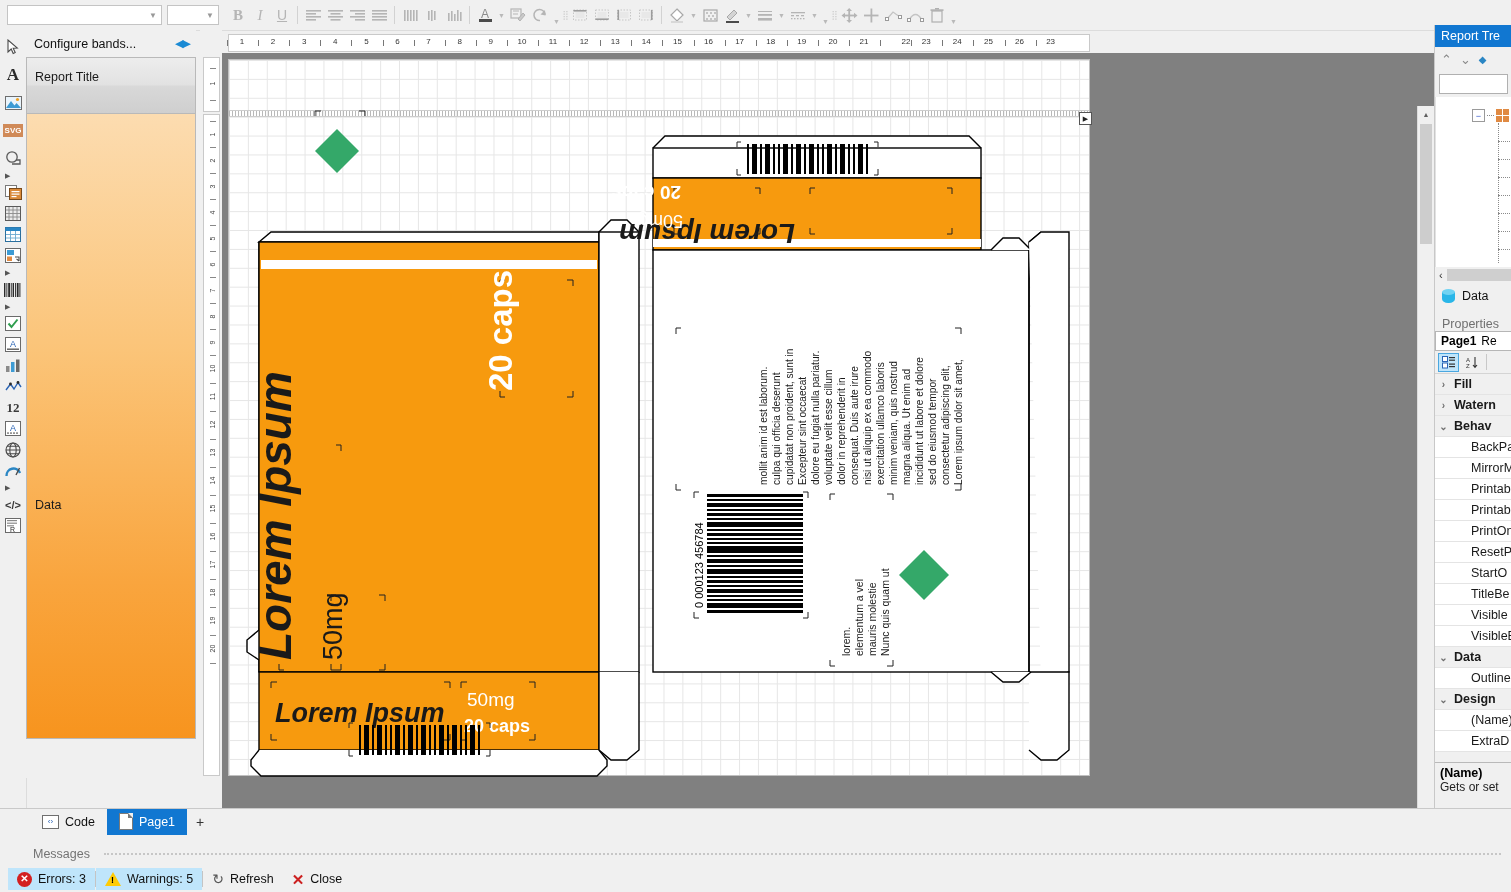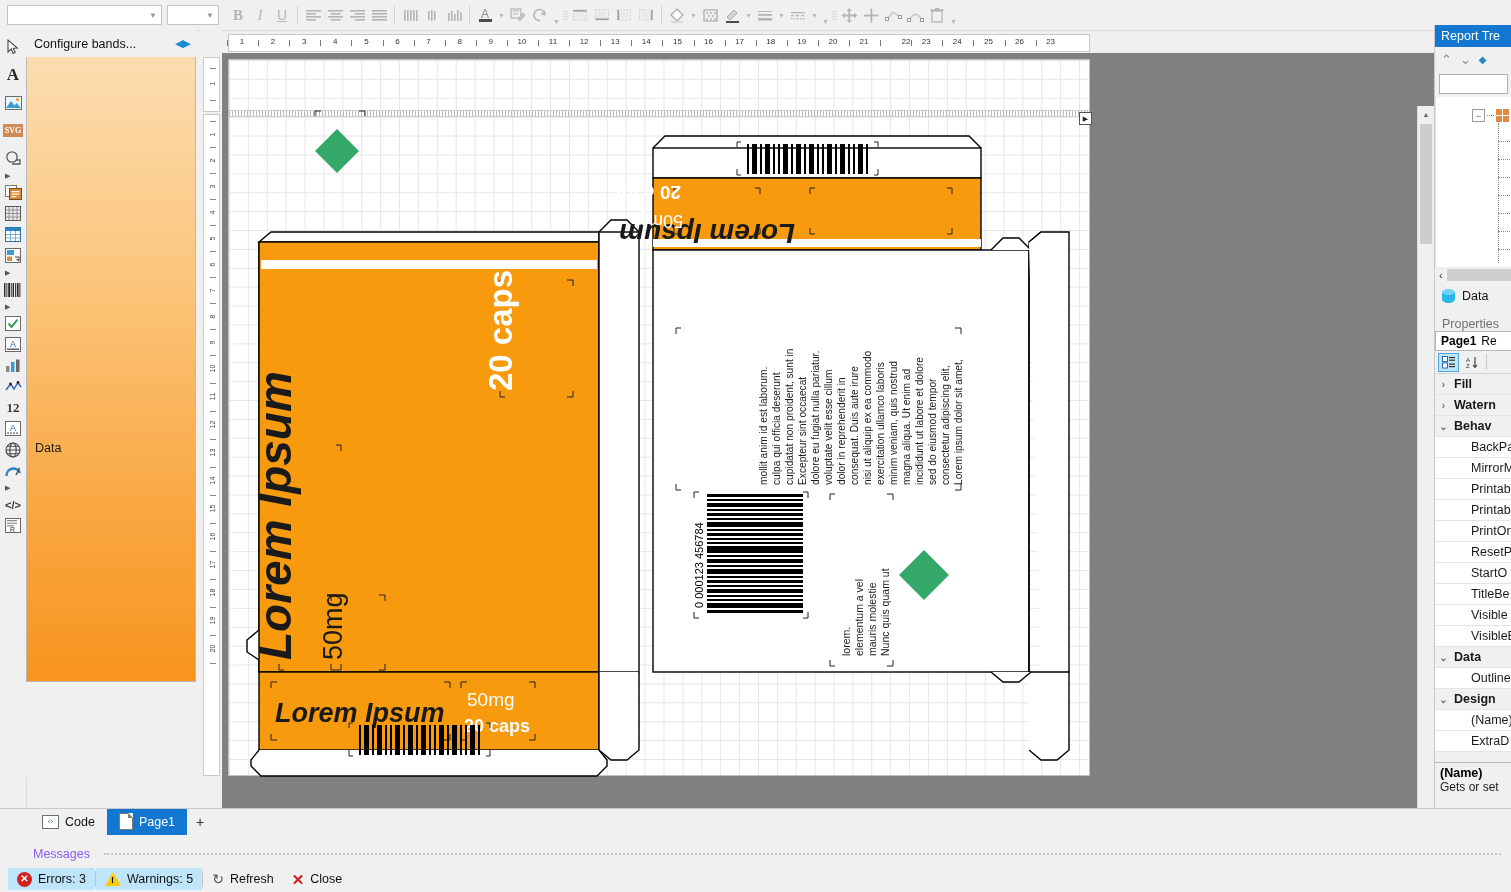--- a/index.html
+++ b/index.html
@@ -130,21 +130,21 @@
   .btab.active{background:#1177d1;color:#fff;}
   .btab-plus{padding:0 9px;font-size:14px;color:#333;}
   .code-ic{width:15px;height:12px;border:1px solid #6f6f6f;background:#fff;color:#2a64b5;font-size:8px;
            display:flex;align-items:center;justify-content:center;line-height:1;}
   .page-ic{width:12px;height:15px;background:#fff;border:1px solid #7a7a7a;position:relative;}
   .page-ic:after{content:"";position:absolute;right:-1px;top:-1px;border-width:0 5px 5px 0;
                  border-style:solid;border-color:#f0f0f0 #f0f0f0 #7a7a7a #7a7a7a;}
 
   
   .msgbar{position:absolute;left:0;top:842px;width:1511px;height:24px;background:#f0f0f0;display:flex;align-items:center;}
-  .msgbar .lbl{padding-left:33px;color:#8b5cf6;font-size:12.5px;}
+  .msgbar .lbl{padding-left:33px;color:#737373;font-size:12.5px;}
   .msgbar .dots{flex:1;height:1px;margin:0 10px 0 14px;border-top:2px dotted #c6c6c6;}
   .statusbar{position:absolute;left:0;top:866px;width:1511px;height:26px;background:#f0f0f0;
              display:flex;align-items:center;}
   .st-item{height:22px;display:flex;align-items:center;gap:6px;padding:0 9px;font-size:12.5px;color:#111;}
   .st-item.sel{background:#bfe5fb;}
   .st-sep{width:1px;height:16px;background:#c4c4c4;}
   .err-ic{width:15px;height:15px;border-radius:50%;background:#d32020;color:#fff;font-size:10px;font-weight:bold;
           display:flex;align-items:center;justify-content:center;line-height:1;}
   .warn-ic{width:0;height:0;border-left:8px solid transparent;border-right:8px solid transparent;
            border-bottom:14px solid #ffcb05;position:relative;}
@@ -403,21 +403,21 @@
     <div class="rail-item" style="margin-top:7px;">
         <span style="font-family:'Liberation Serif',serif;font-size:17px;font-weight:bold;color:#2a2a2a;">A</span>
       </div>
     <div class="rail-item" style="margin-top:7px;">
         <svg width="17" height="14">
           <rect x="0.5" y="0.5" width="16" height="13" fill="#eaf4fb" stroke="#6d6d6d"></rect>
           <path d="M1 12 L6 5 L9.5 9.5 L11.5 7 L16 12 Z" fill="#3d9bd4"></path>
           <circle cx="12.5" cy="3.5" r="1.6" fill="#f0a020"></circle>
         </svg>
       </div>
-    <div class="rail-item" style="margin-top:7px;font-family:Liberation Serif, serif;">
+    <div class="rail-item" style="margin-top:7px;">
       <span style="background:#d08a58;color:#fff;font-size:8px;font-weight:bold;padding:2px 2px;letter-spacing:0;">SVG</span>
     </div>
     <div class="rail-item" style="margin-top:7px;">
         <svg width="17" height="15">
           <circle cx="7" cy="6" r="5.2" fill="none" stroke="#5a5a5a" stroke-width="1.3"></circle>
           <path d="M11 9 L15 9 L15 13 L7 13" fill="none" stroke="#5a5a5a" stroke-width="1.3"></path>
         </svg>
       </div>
     <div class="rail-arrow">▶</div>
     <div class="rail-item">
@@ -547,20 +547,23 @@
           </g>
           <text x="5" y="13.5" font-size="7" fill="#2a2a2a" font-family="'Liberation Serif',serif">R</text>
         </svg>
       </div>
   </div>
 
   <div class="bands">
     <div class="bands-hd">
       <span>Configure bands...</span>
       <span class="nav">◀▶</span>
+    </div>
+    <div class="band band-title">
+      <span>Report Title</span>
     </div>
     <div class="band band-data" style="padding-top:384px;">
       <span>Data</span>
     </div>
   </div>
 
   <div class="vruler">
     <div class="vr-seg" style="top:27px;height:55px;">
       <div class="vdash" style="top:10px;"></div>
       <div class="vtick" style="top:22px;"><span>1</span></div>

